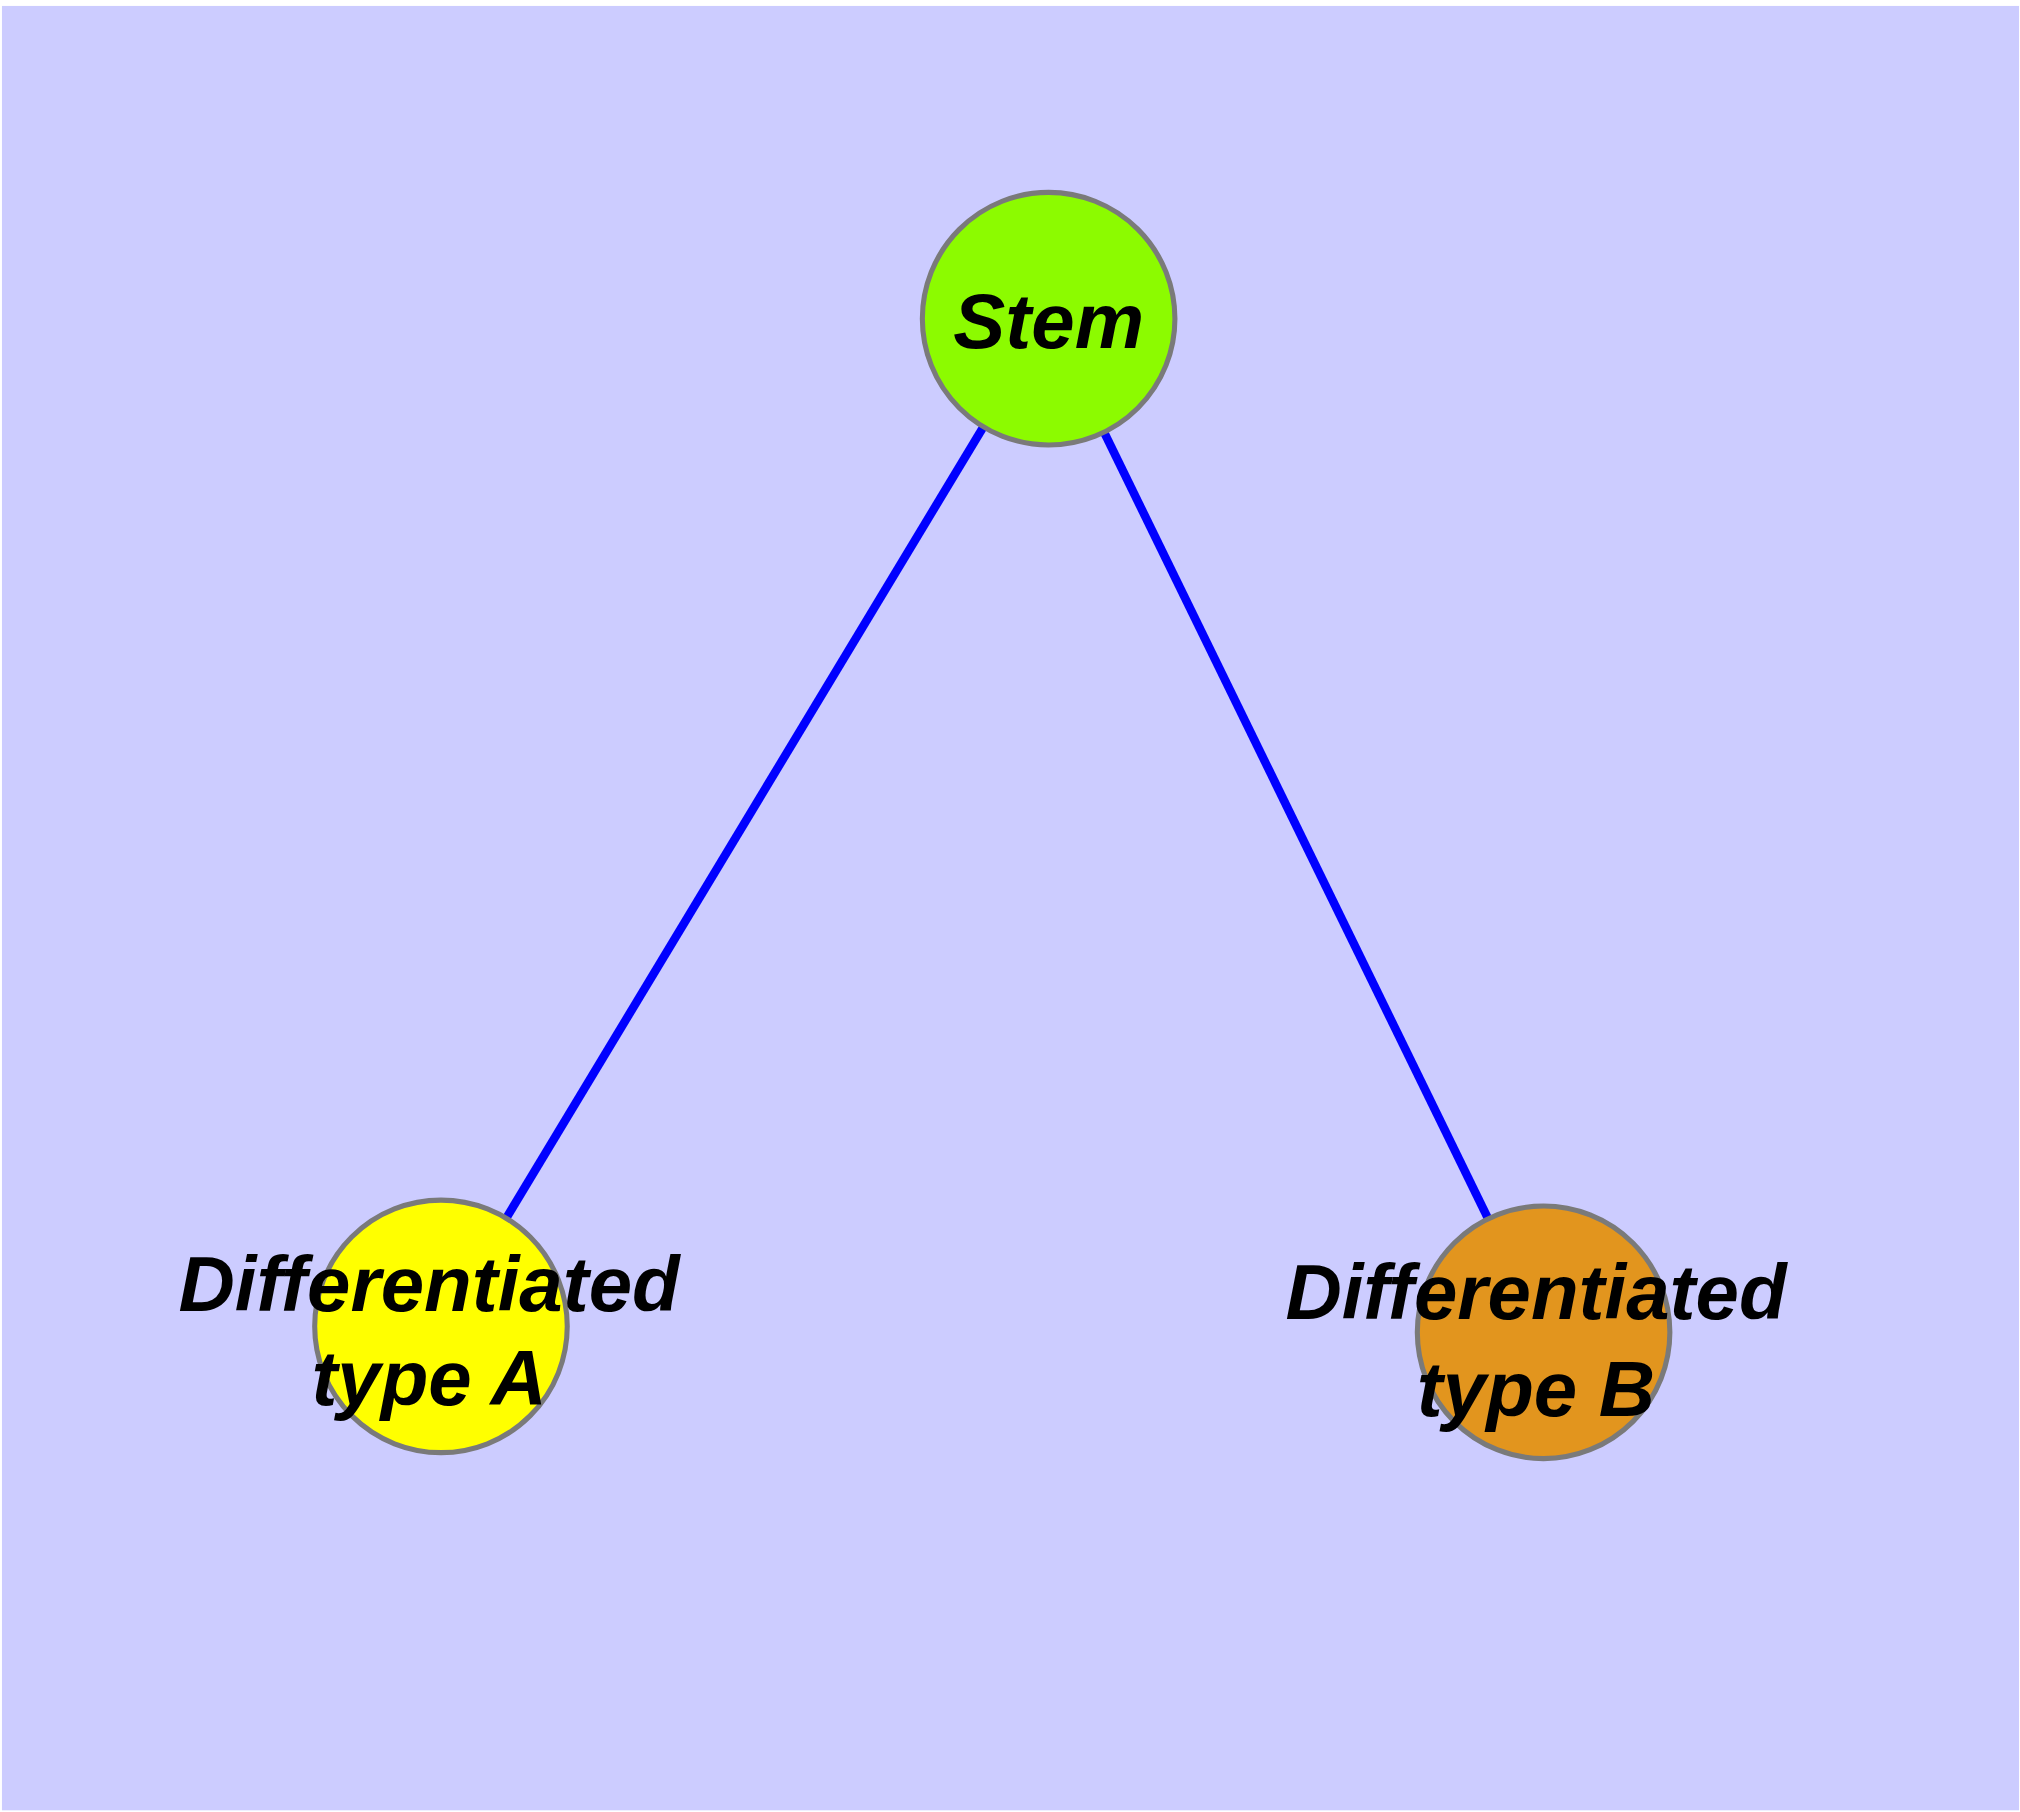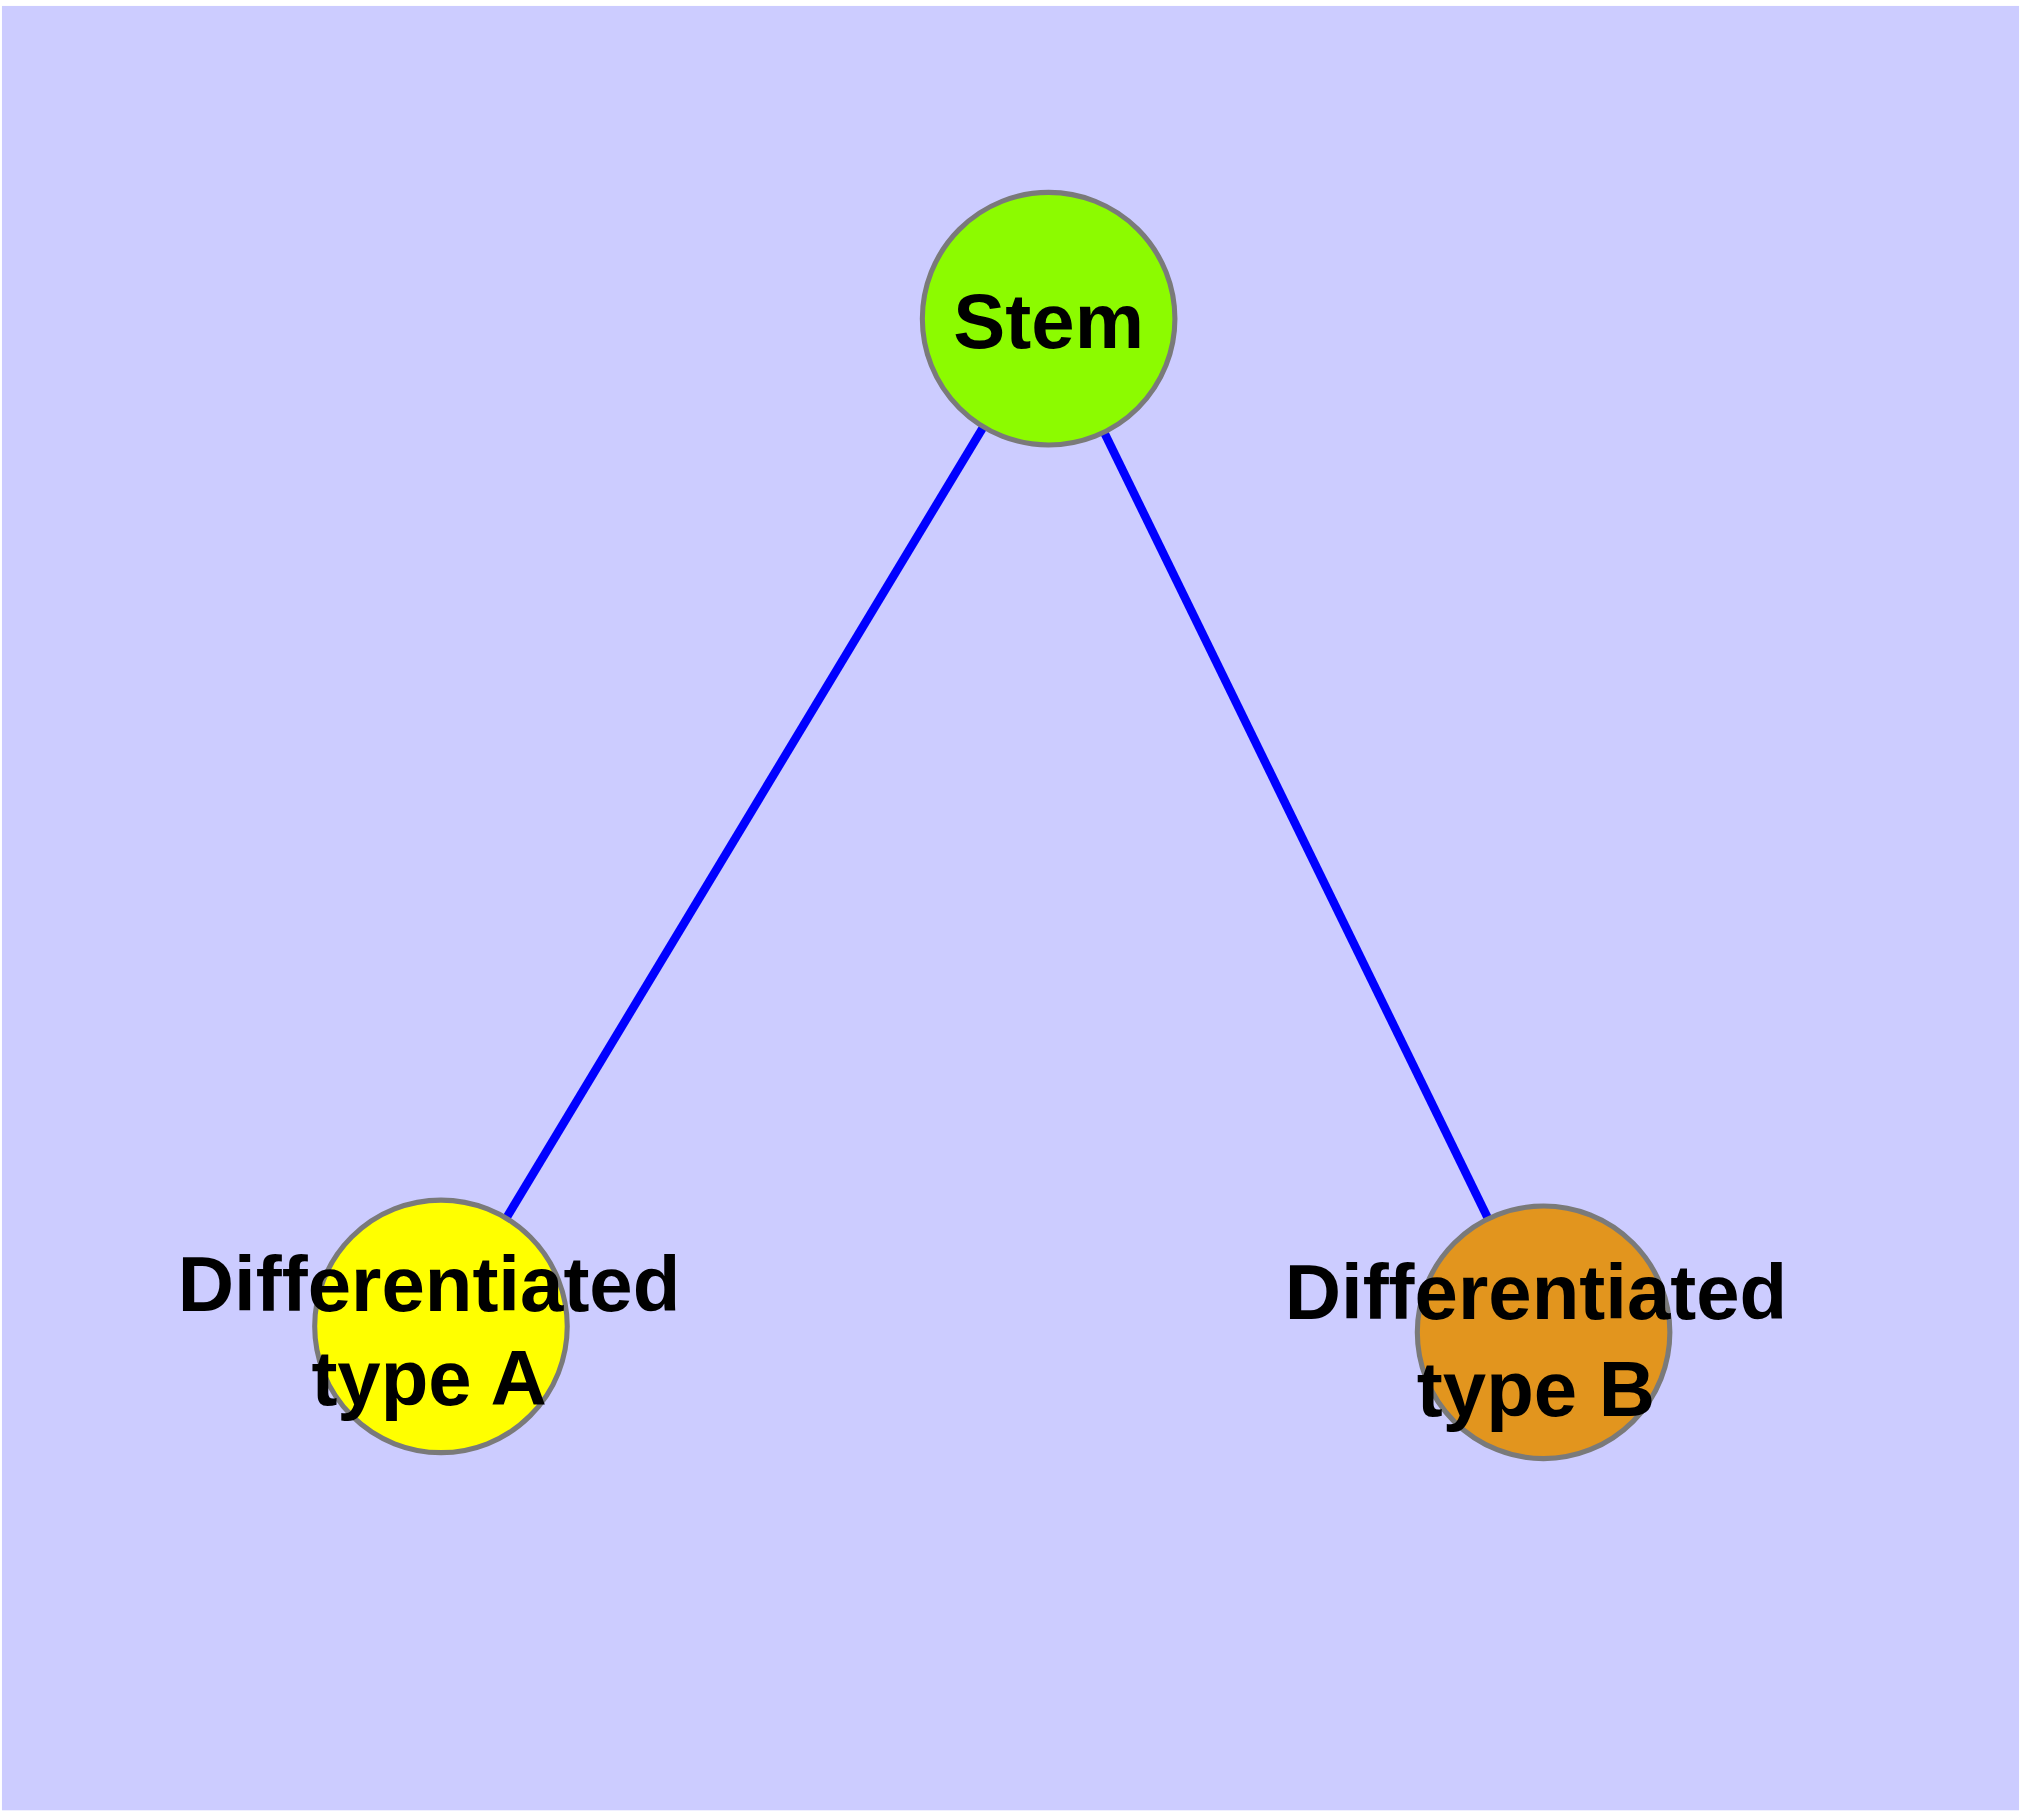--- a/index.html
+++ b/index.html
@@ -7,20 +7,21 @@
     padding: 0;
     width: 2021px;
     height: 1812px;
     overflow: hidden;
     background: #ffffff;
   }
   .stage {
     position: relative;
     width: 2021px;
     height: 1812px;
+    font-style: italic;
   }
   svg.graph {
     display: block;
     width: 2021px;
     height: 1812px;
   }
   .edge {
     stroke-width: 10px;
     stroke-linecap: butt;
   }

